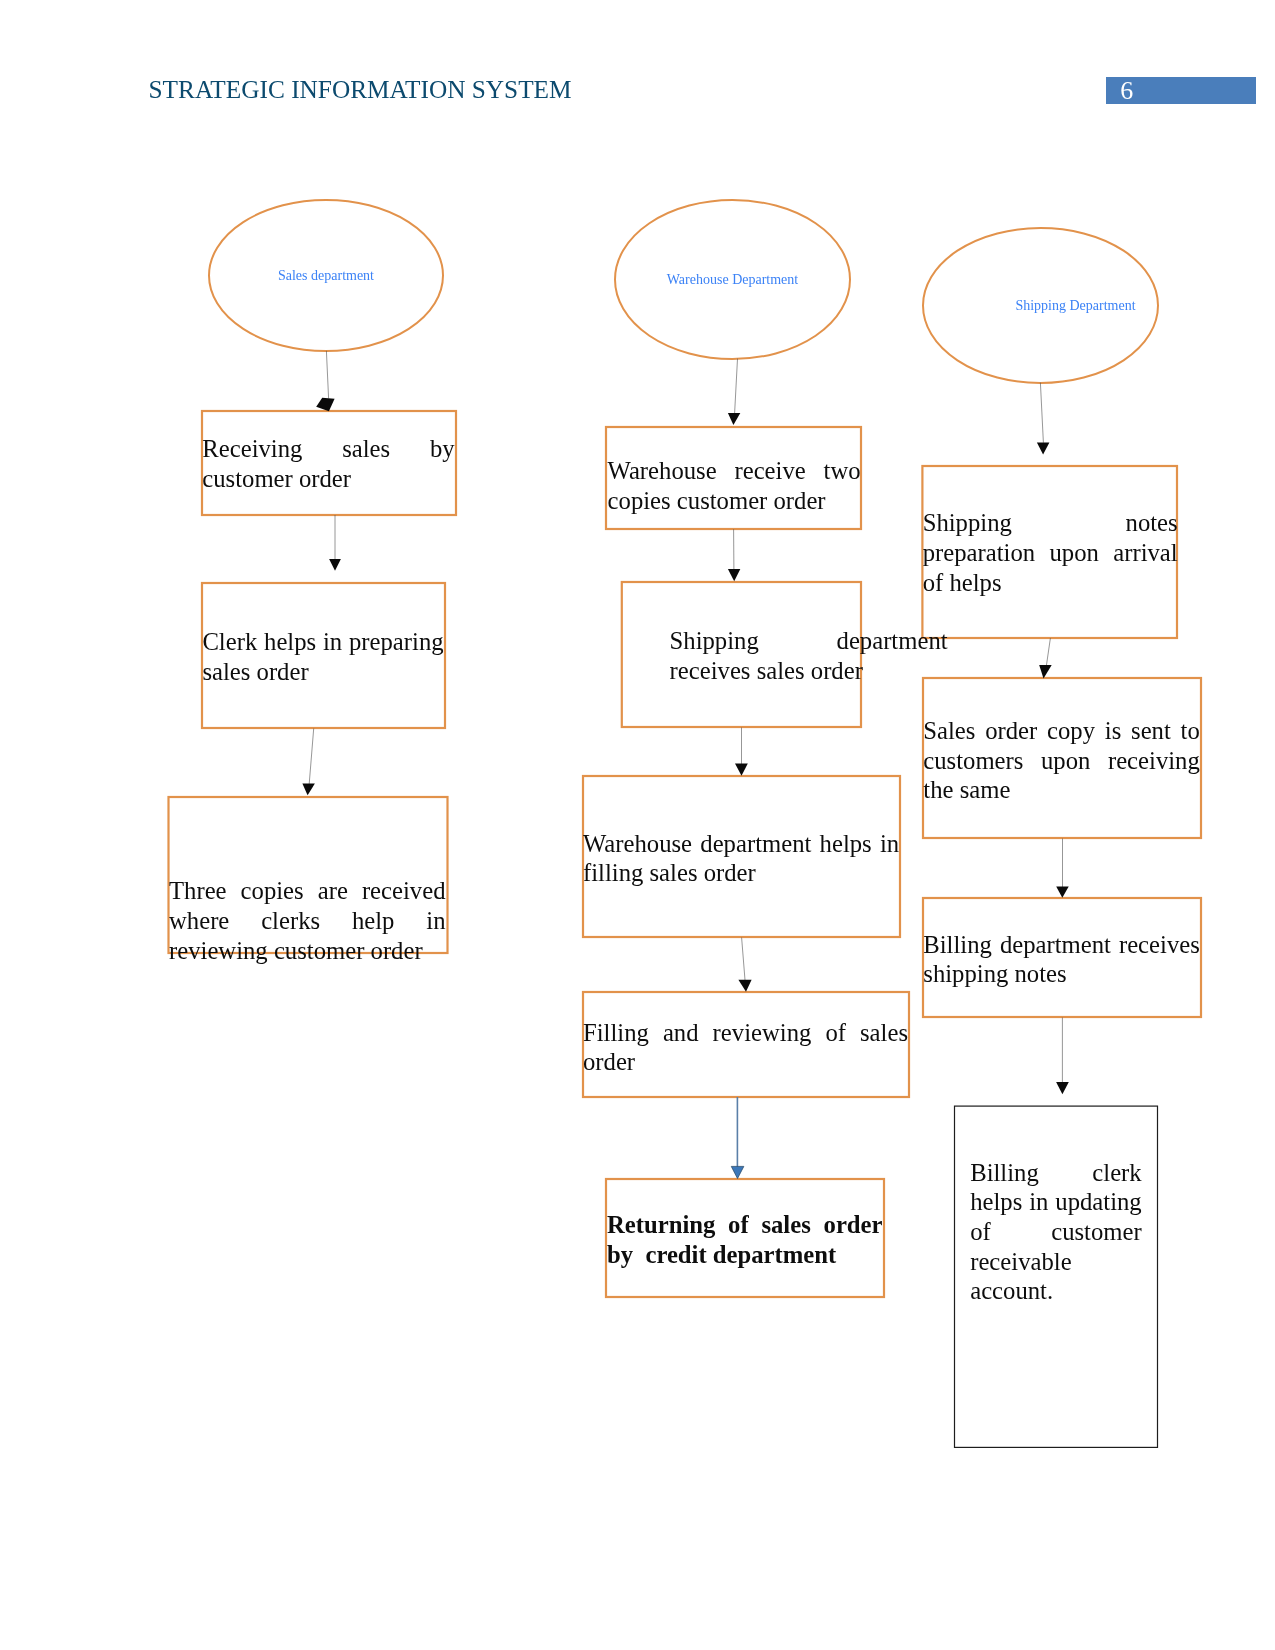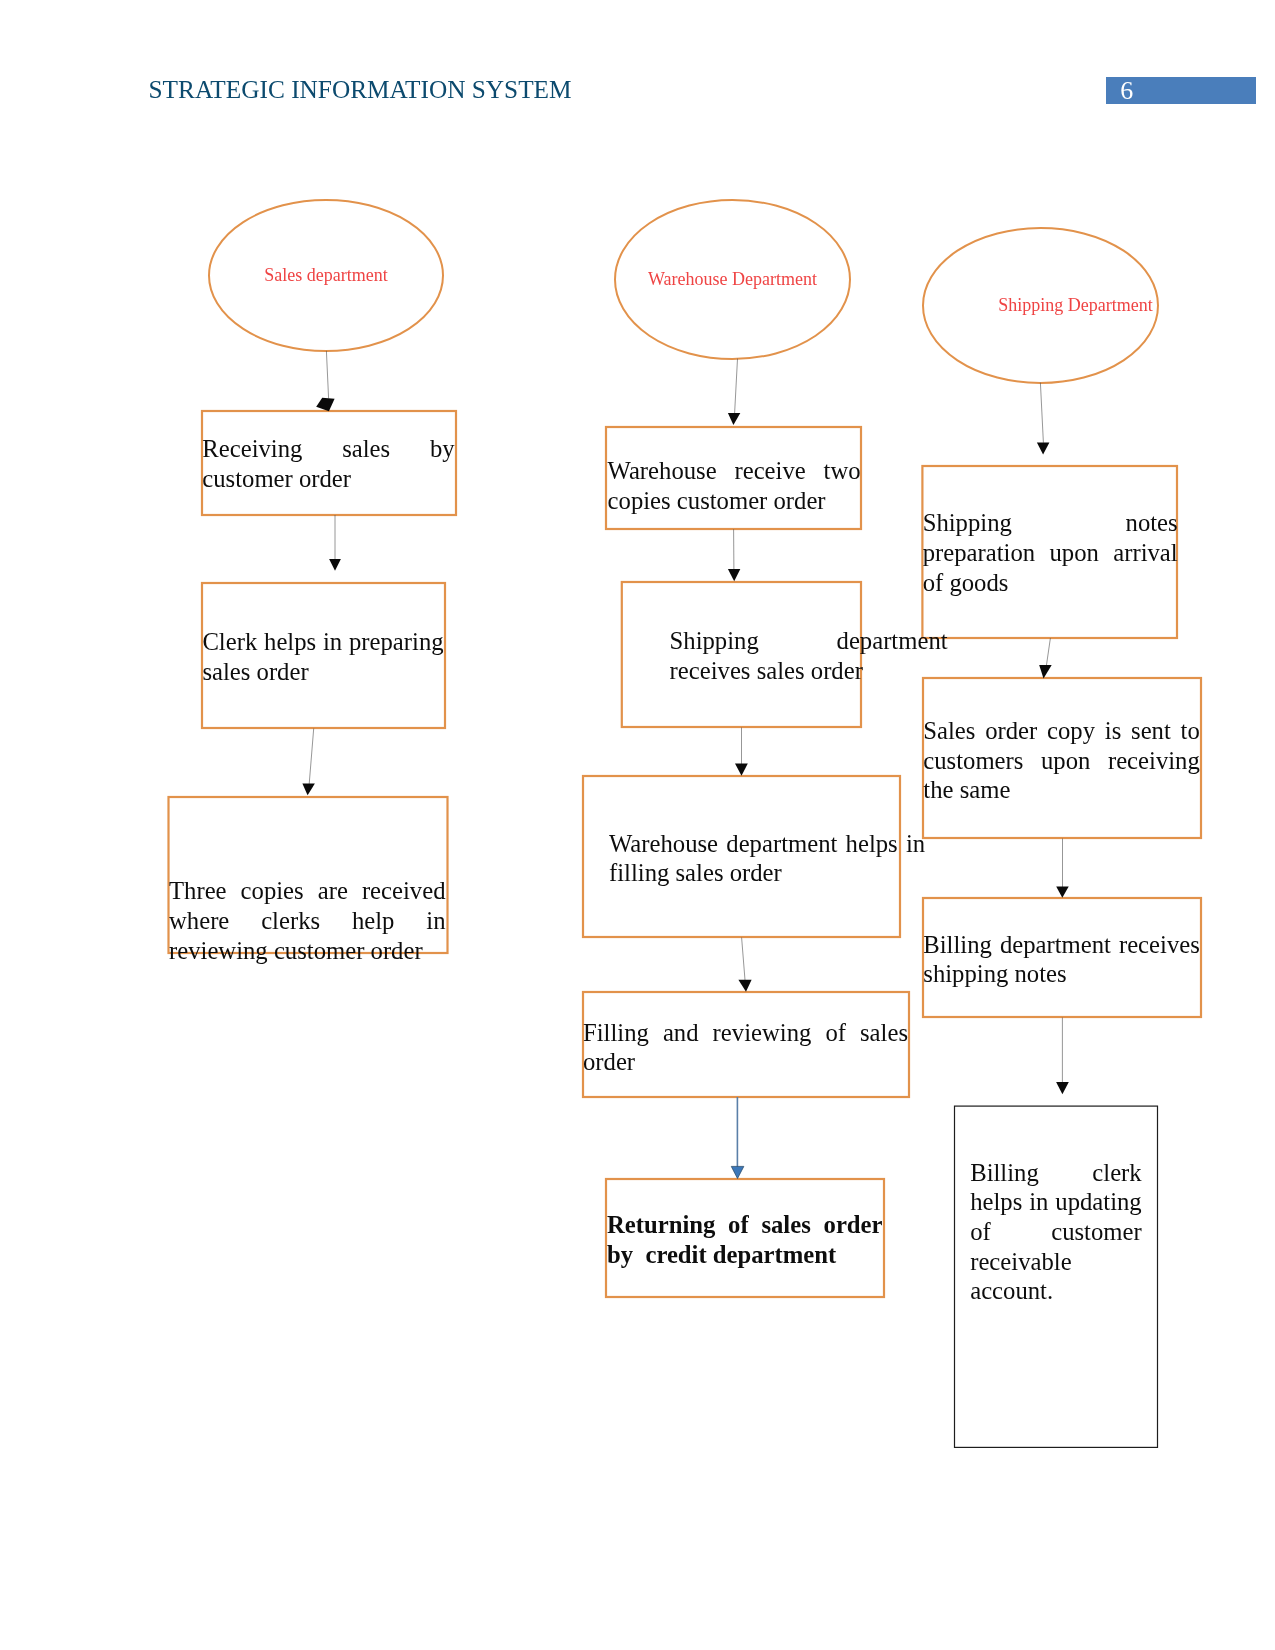--- a/index.html
+++ b/index.html
@@ -36,21 +36,21 @@
     font-size:24.7px;
     line-height:29.7px;
     text-align:justify;
     background:transparent;
   }
   .node .txt { display:block; }
 
   .ellipse {
     position:absolute; box-sizing:border-box;
     border:1px solid transparent; border-radius:50%;
-    color:#ef4444; font-size:18px; line-height:25px;
+    color:#3b82f6; font-size:14px; line-height:25px;
     text-align:center;
     display:flex; align-items:center; justify-content:center;
   }
   svg#arrows, svg#shapes { position:absolute; left:0; top:0; width:1275px; height:1650px; }
 </style>
 </head>
 <body>
 
 <div class="page">
 
@@ -104,32 +104,32 @@
     <div class="node" style="left:169.0px; top:797px; width:276.5px; height:156px; padding:35.4px 0 0 0;margin-top:44px;">
       <span class="txt">Three copies are received where clerks help in reviewing customer order</span>
     </div>
 
     <div class="node" style="left:607.6px; top:404px; width:253.0px; height:120px; padding:21.9px 0 0 0;margin-top:30px;">
       <span class="txt">Warehouse receive two copies customer order</span>
     </div>
     <div class="node" style="left:622.6px; top:582px; width:278px; height:145px; padding:44.3px 0 0 0;margin-left:47px;">
       <span class="txt">Shipping department receives sales order</span>
     </div>
-    <div class="node" style="left:583.0px; top:776px; width:316.2px; height:161px; padding:52.6px 0 0 0;margin-left:26px;">
+    <div class="node" style="left:583.0px; top:776px; width:316.2px; height:161px; padding:52.6px 0 0 0;">
       <span class="txt">Warehouse department helps in filling sales order</span>
     </div>
     <div class="node" style="left:583.0px; top:992px; width:325.0px; height:105px; padding:25.5px 0 0 0;border-radius:32px;">
       <span class="txt">Filling and reviewing of sales order</span>
     </div>
     <div class="node" style="left:607.0px; top:1179px; width:275.5px; height:118px; padding:31.1px 0 0 0;font-weight:bold;">
       <span class="txt">Returning of sales order by &nbsp;credit department</span>
     </div>
 
     <div class="node" style="left:922.7px; top:466px; width:255.0px; height:172px; padding:42.3px 0 0 0;">
-      <span class="txt">Shipping notes preparation upon arrival of goods</span>
+      <span class="txt">Shipping notes preparation upon arrival of helps</span>
     </div>
     <div class="node" style="left:923.3px; top:678px; width:276.5px; height:160px; padding:37.9px 0 0 0;">
       <span class="txt">Sales order copy is sent to customers upon receiving the same</span>
     </div>
     <div class="node" style="left:923.3px; top:898px; width:276.5px; height:119px; padding:31.7px 0 0 0;">
       <span class="txt">Billing department receives shipping notes</span>
     </div>
     <div class="node" style="left:970.2px; top:1105.6px; width:171.5px; height:343px; padding:9.0px 0 0 0;margin-top:43px;">
       <span class="txt">Billing clerk helps in updating of customer receivable account.</span>
     </div>

